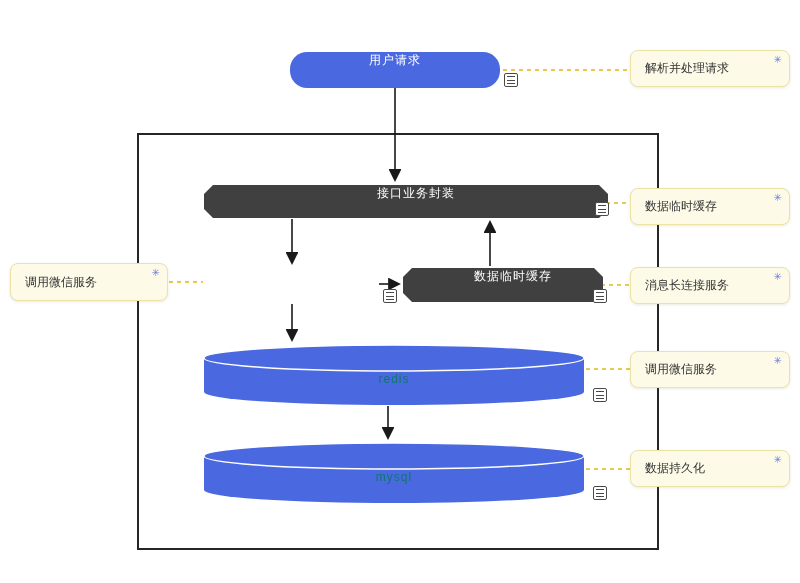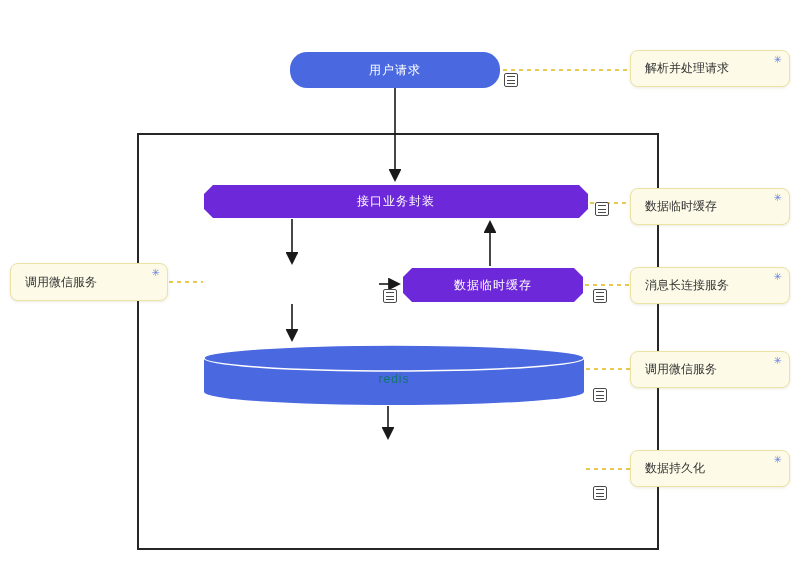--- a/index.html
+++ b/index.html
@@ -11,29 +11,30 @@
   .boundary {
     position:absolute; left:137px; top:133px; width:518px; height:413px;
     border:2px solid #262626; background:transparent;
   }
   
   svg.wires { position:absolute; left:0; top:0; width:800px; height:583px; }
   .solid-arrow { stroke:#1a1a1a; stroke-width:1.6; fill:none; }
   .dashed-wire { stroke:#e7c94f; stroke-width:1.8; stroke-dasharray:4 4; fill:none; }
 
   
-  .node { position:absolute; display:flex; align-items:center; justify-content:center;
+  .node { position:absolute; display:flex; justify-content:center;
           color:#ffffff; font-size:12px; letter-spacing:1px; }
   .node-blue {
     background:#4a69e1; border-radius:17px;
   }
   .node-orange {
-    background:#6d28d9;
+    background:#404040;
     clip-path:polygon(9px 0, calc(100% - 9px) 0, 100% 9px, 100% calc(100% - 9px),
                       calc(100% - 9px) 100%, 9px 100%, 0 calc(100% - 9px), 0 9px);
+    padding-left:20px;
   }
   
   .cylinder { position:absolute; }
   .cyl-label { position:absolute; left:0; right:0; top:28px; text-align:center;
                color:#0f766e; font-size:12px; letter-spacing:1px; }
 
   
   .note {
     position:absolute; background:#fdfbe8; border:1px solid #ebe2a6; border-radius:8px;
     box-shadow:0 1px 3px rgba(120,110,40,0.15);
@@ -102,20 +103,27 @@
 
   <div class="cylinder" style="left:203px; top:344px; width:382px; height:62px;">
     <svg width="382" height="62" viewBox="0 0 382 62">
       <path d="M1 14 L1 48 A190 13 0 0 0 381 48 L381 14 Z" fill="#4a69e1"></path>
       <ellipse cx="191" cy="14" rx="190" ry="13" fill="#4a69e1" stroke="#ffffff" stroke-width="1.4"></ellipse>
     </svg>
     <div class="cyl-label">redis</div>
   </div>
   <span class="doc-icon" style="left:593px; top:388px;"></span>
 
+  <div class="cylinder" style="left:203px; top:442px; width:382px; height:62px;">
+    <svg width="382" height="62" viewBox="0 0 382 62">
+      <path d="M1 14 L1 48 A190 13 0 0 0 381 48 L381 14 Z" fill="#4a69e1"></path>
+      <ellipse cx="191" cy="14" rx="190" ry="13" fill="#4a69e1" stroke="#ffffff" stroke-width="1.4"></ellipse>
+    </svg>
+    <div class="cyl-label">mysql</div>
+  </div>
   <span class="doc-icon" style="left:593px; top:486px;"></span>
 
   <div class="note" style="left:10px; top:263px; width:158px; height:38px;">
     <span class="pin">✳</span>
     <span>调用微信服务</span>
   </div>
 
   <div class="note" style="left:630px; top:50px; width:160px; height:37px;">
     <span class="pin">✳</span>
     <span>解析并处理请求</span>

